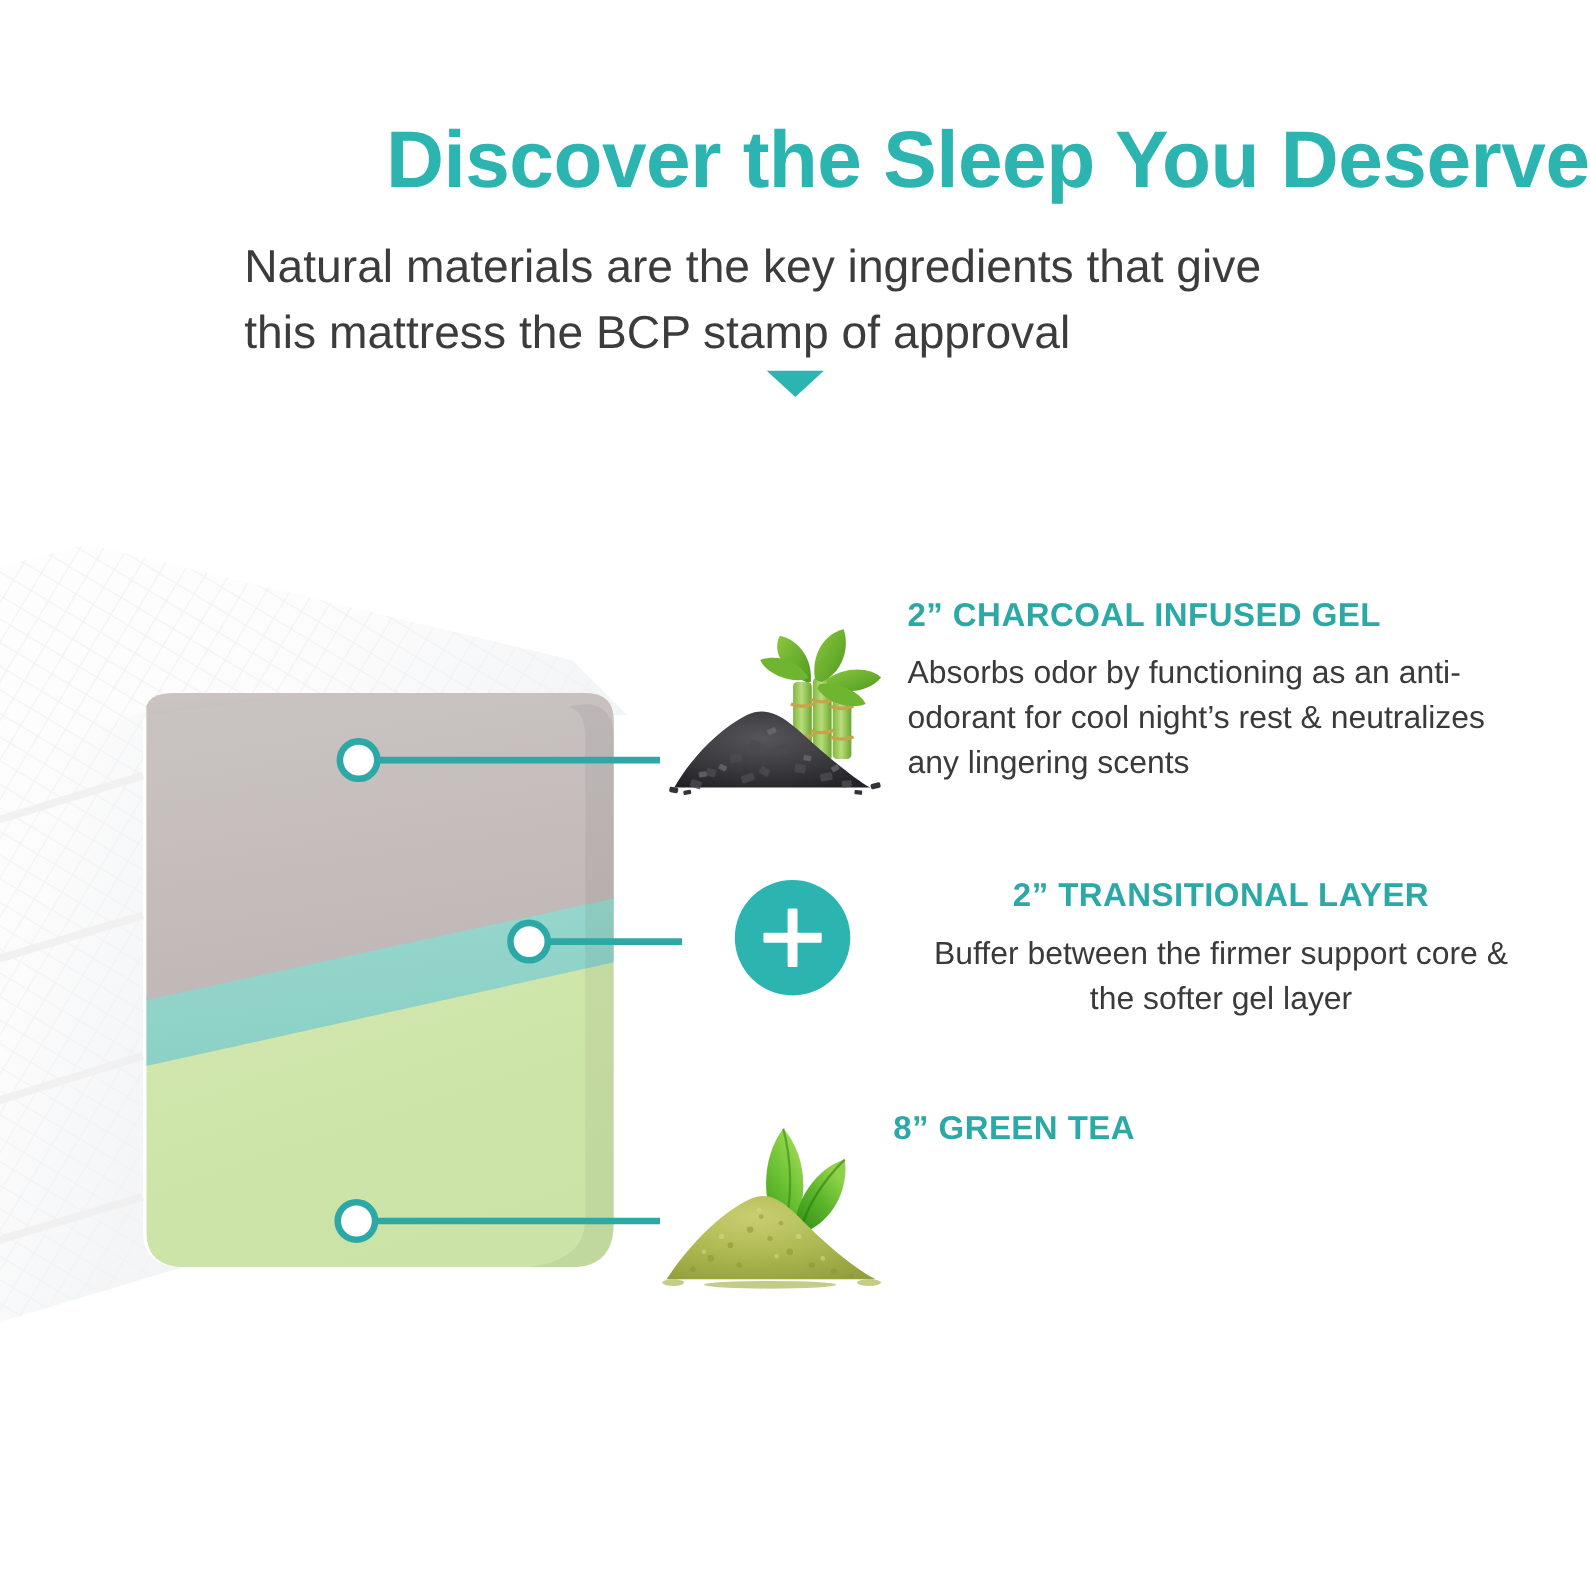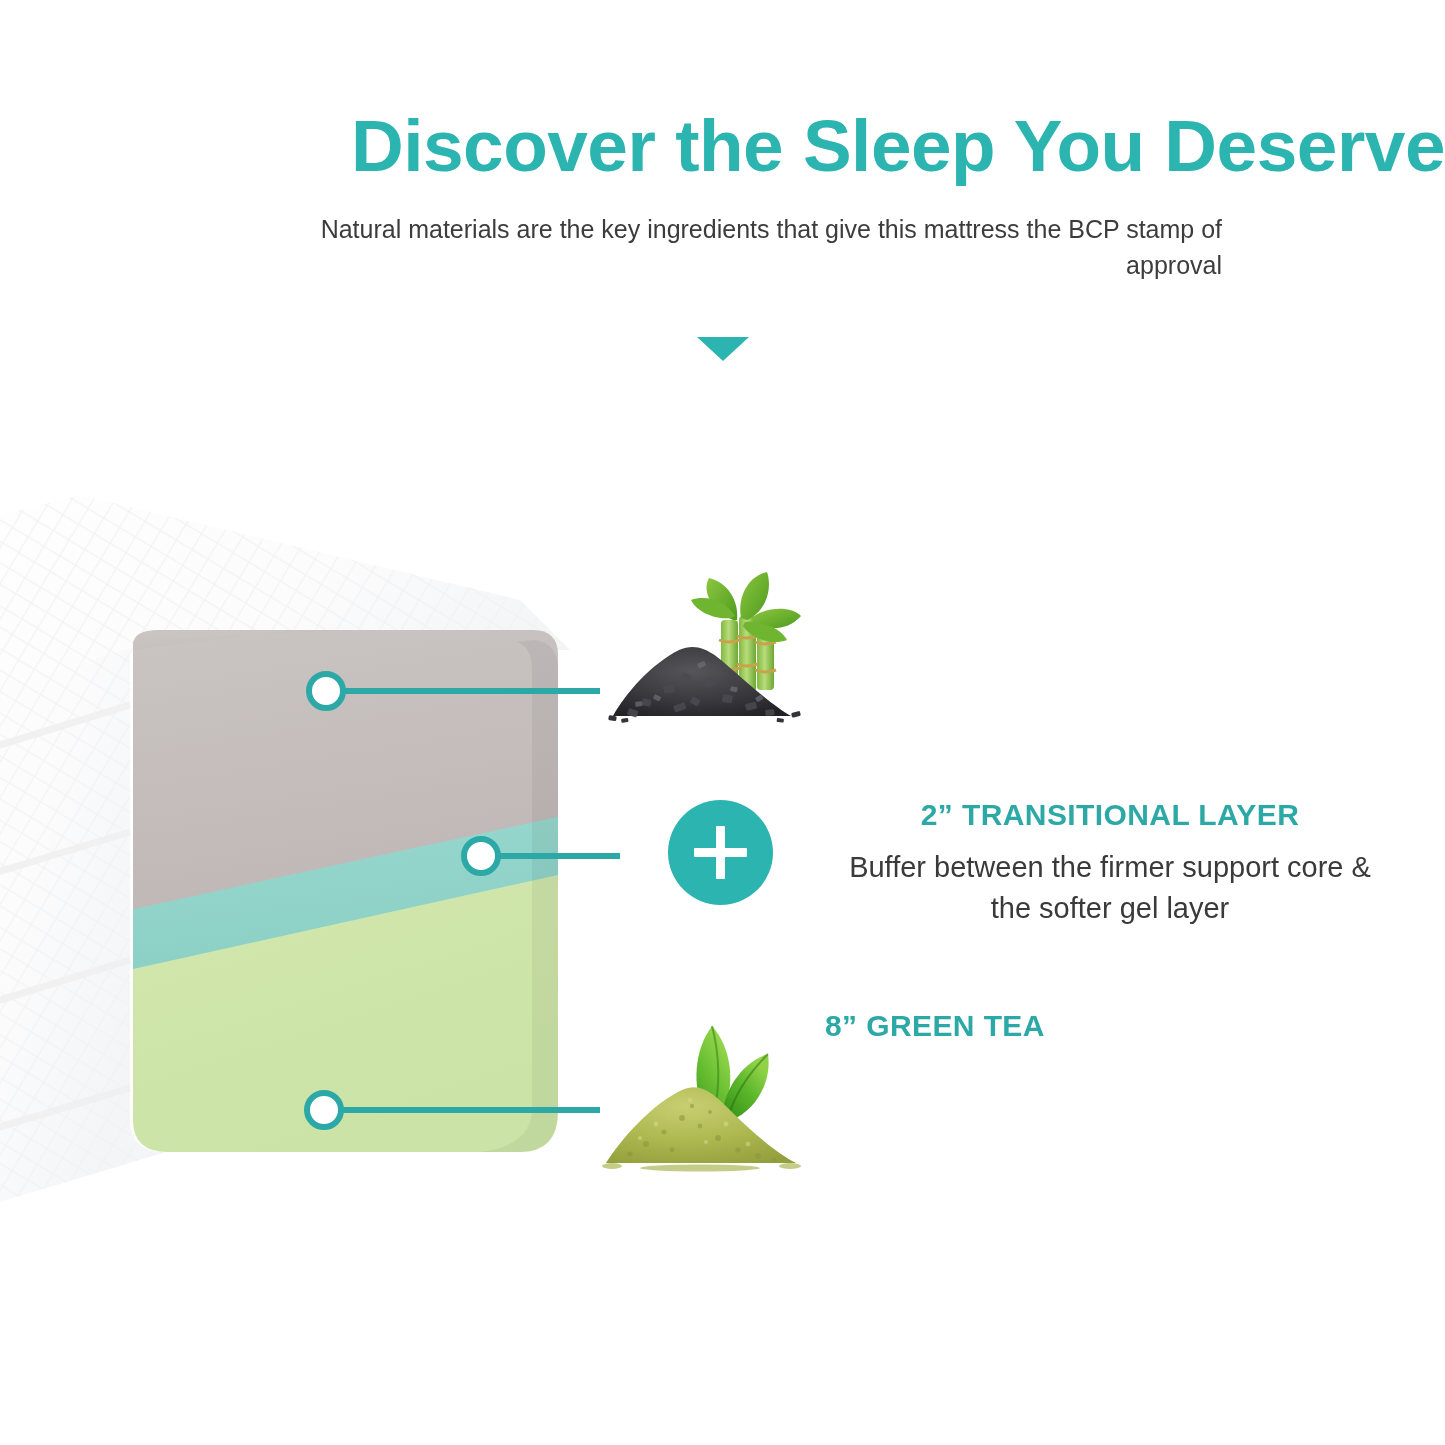--- a/index.html
+++ b/index.html
@@ -20,22 +20,22 @@
     font-size:73px;
     font-weight:bold;
     letter-spacing:-0.5px;
     color:#2CB4B0;
     line-height:1.05;
     white-space:nowrap;
   }
 
   #page-subtitle {
     position:absolute; top:212px; left:222px; width:1000px;
-    text-align:right;
-    font-size:25px;
+    text-align:left;
+    font-size:42px;
     font-weight:400;
     color:#3C3C3C;
     line-height:1.42;
   }
 
   #down-arrow {
     position:absolute; top:337px; left:50%;
     transform:translateX(-50%);
     width:0; height:0;
     border-left:26px solid transparent;
@@ -87,21 +87,21 @@
   #feature-charcoal { top:530px; left:600px; width:800px; height:210px; }
   #feature-charcoal .feature-icon  { width:205px; height:160px; top:38px; left:5px; }
   #feature-charcoal .feature-text  { left:225px; top:12px; width:570px; }
 
   #feature-transitional { top:785px; left:600px; width:800px; height:180px;text-align:center; }
   #feature-transitional .feature-icon { width:110px; height:110px; top:15px; left:68px; }
   #feature-transitional .feature-text { left:225px; top:12px; width:570px; }
 
   #feature-greentea { top:1000px; left:600px; width:800px; height:250px; }
   #feature-greentea .feature-icon { width:215px; height:155px; top:20px; left:0px; }
-  #feature-greentea .feature-text { left:225px; top:8px; width:570px; }
+  #feature-greentea .feature-text { left:212px; top:8px; width:570px; }
 
   .plus-circle {
     width:105px; height:105px;
     border-radius:50%;
     background:#2CB4B0;
     position:relative;
   }
   .plus-circle .bar-h {
     position:absolute; left:26px; top:48px;
     width:53px; height:9px; background:#ffffff; border-radius:1px;
@@ -280,20 +280,24 @@
         </g>
 
         <g fill="#33333A">
           <rect x="4" y="147" width="8" height="5" rx="1.5" transform="rotate(10 4 147)"></rect>
           <rect x="186" y="145" width="9" height="5" rx="1.5" transform="rotate(-14 186 145)"></rect>
           <rect x="172" y="150" width="7" height="4" rx="1" transform="rotate(6 172 150)"></rect>
           <rect x="16" y="151" width="7" height="4" rx="1" transform="rotate(-10 16 151)"></rect>
         </g>
       </g>
     </svg>
+  </div>
+  <div class="feature-text">
+    <div class="feature-heading">2” CHARCOAL INFUSED GEL</div>
+    <div class="feature-desc">Absorbs odor by functioning as an anti-odorant for cool night’s rest &amp; neutralizes any lingering scents</div>
   </div>
 </div>
 
 <div class="feature-block" id="feature-transitional">
   <div class="feature-icon">
     <div class="plus-circle">
       <span class="bar-h"></span>
       <span class="bar-v"></span>
     </div>
   </div>

